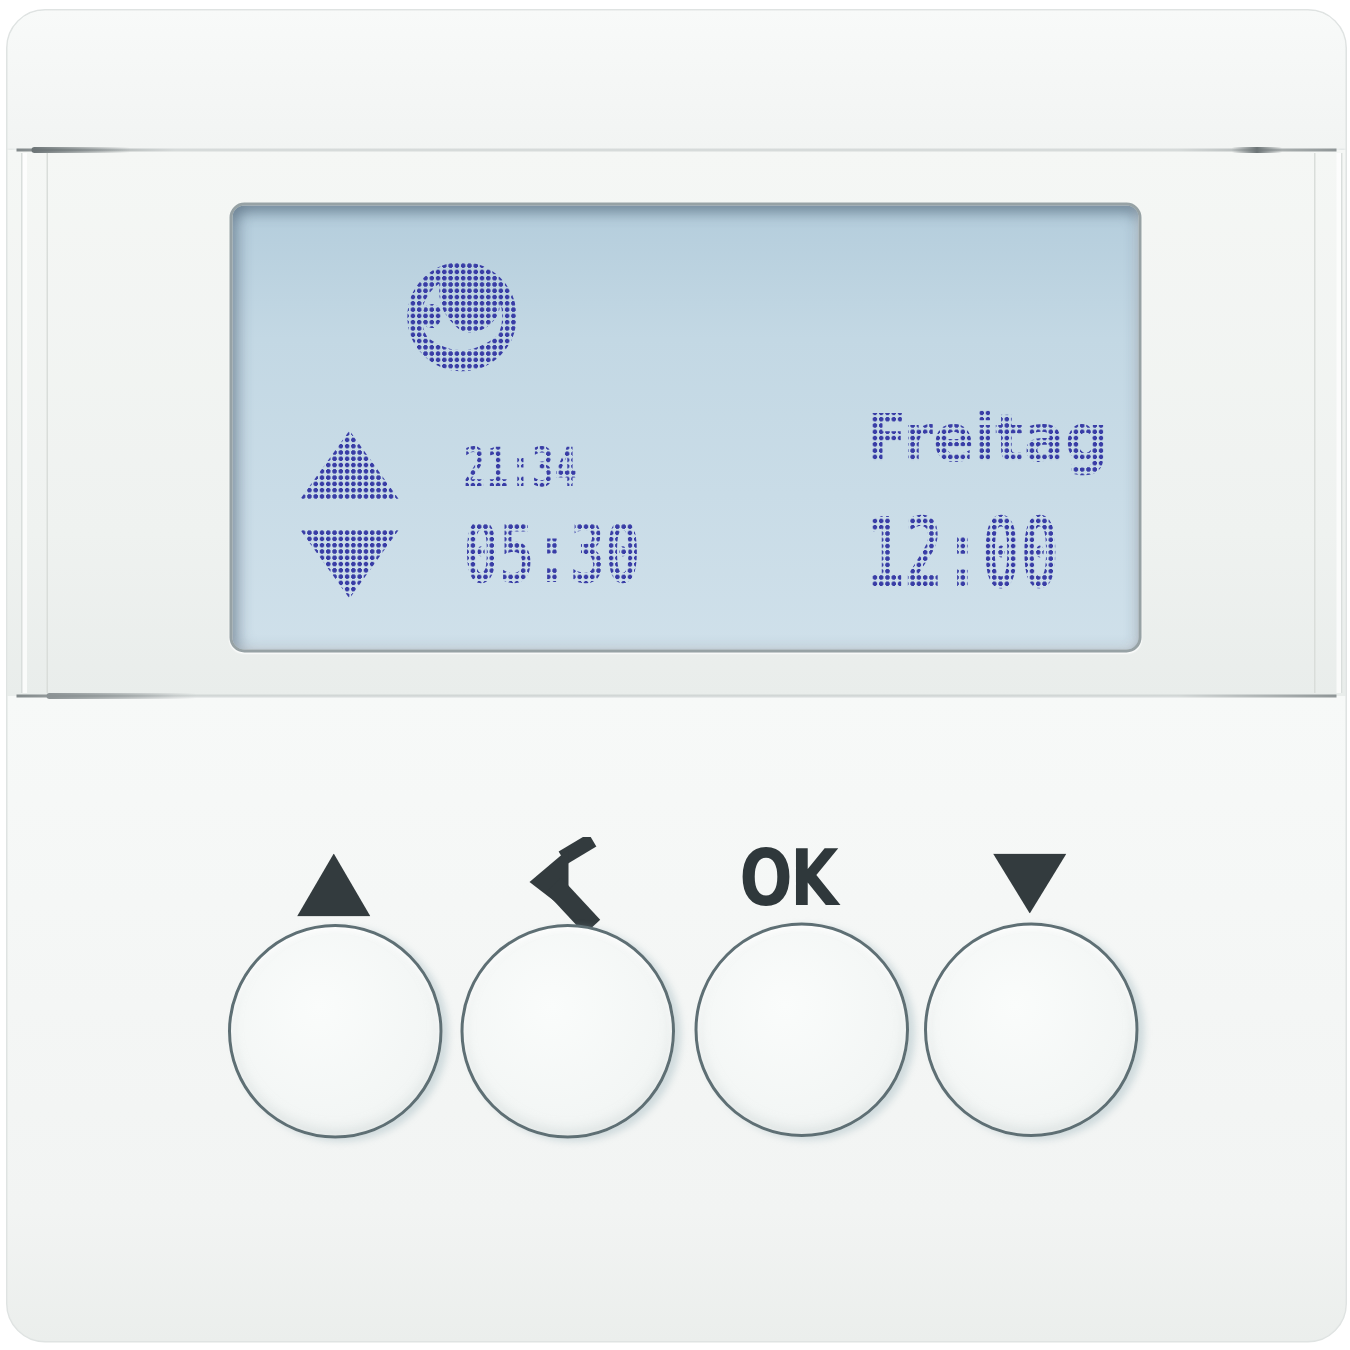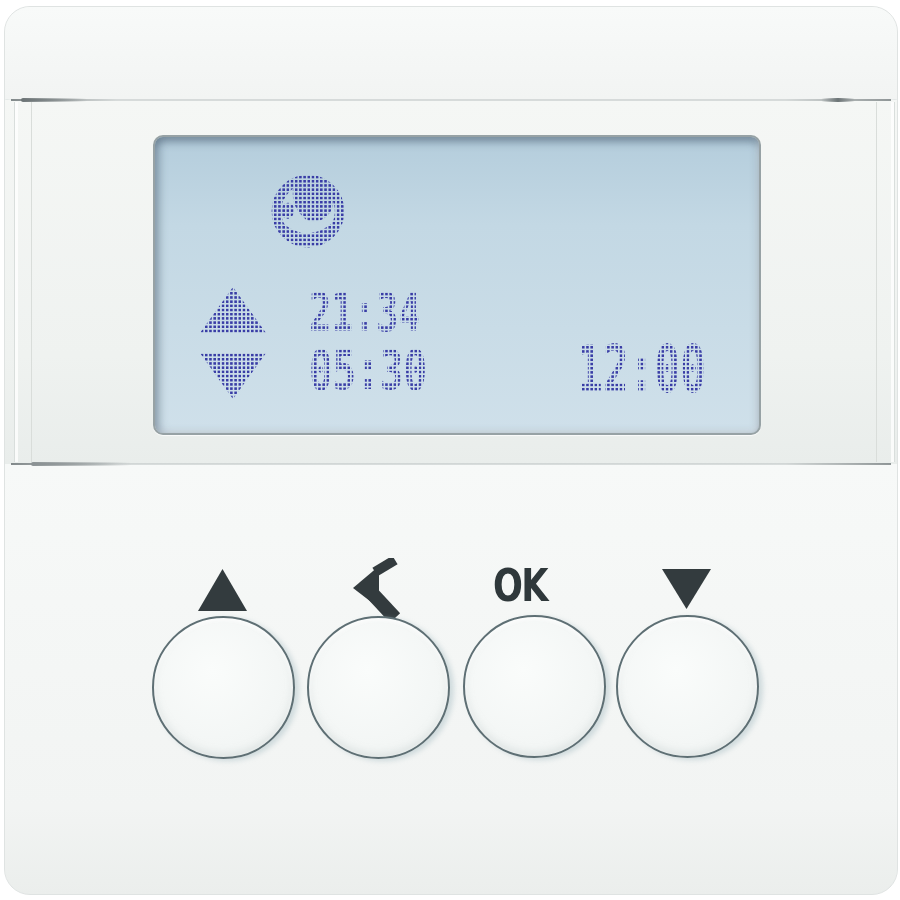--- a/index.html
+++ b/index.html
@@ -54,21 +54,21 @@
               clip-path:polygon(0 0,100% 0,50% 100%);}
   .globe{left:114px;top:38px;width:78px;height:74px;}
 
   
   .lbl{position:absolute;color:#333b3e;}
   .tri-up{left:193px;top:562px;width:49px;height:42px;background:#333b3e;
           clip-path:polygon(50% 0,100% 100%,0 100%);}
   .tri-dn{left:657px;top:562px;width:49px;height:40px;background:#333b3e;
           clip-path:polygon(0 0,100% 0,50% 100%);}
   .back{left:346px;top:551px;width:50px;height:64px;}
-  .ok{left:488px;top:551px;width:80px;height:56px;font-weight:900;font-size:44px;line-height:56px;
+  .ok{left:488px;top:551px;width:80px;height:56px;font-weight:900;font-size:52px;line-height:56px;
       letter-spacing:-2px;color:#2f383b;}
   .ok .scale{display:inline-block;transform:scaleX(.80);transform-origin:0 0;}
 
   
   .key{position:absolute;width:139px;height:139px;border-radius:50%;
        border:2px solid #5e6f74;background:radial-gradient(circle at 42% 38%,#fafcfb,#f3f6f5 65%,#eef2f1);
        box-shadow:4px 2px 5px rgba(150,175,185,.38), inset 0 2px 4px rgba(255,255,255,.9),
                   inset 0 -4px 7px rgba(205,214,214,.5);
        cursor:pointer;}
   .key.k1{left:147px;top:609px;} .key.k2{left:302px;top:609px;}
@@ -101,27 +101,30 @@
           <circle cx="18" cy="16.6" r="14.6" fill="none" stroke="#393da6" stroke-width="4.4"></circle>
           <path fill="#393da6" d="M11 5 Q16 2.5 21 3.5 Q28 5 29.5 11 Q30.5 16 26 19.5 Q20 23.5 16 19.5 Q11.5 15.5 11 10 Z"></path>
           <path fill="#393da6" d="M6.5 13.5 Q9.5 11.5 11.5 14.5 Q12.5 18 9.5 20 Q6 20.5 5.5 17 Z"></path>
           <path fill="#393da6" d="M5 21 Q18 33 31 20.5 Q28 29.5 18 30.5 Q8.5 30 5 21 Z"></path>
         </svg>
       </div>
 
       <div class="tri-up-lcd dotmask"></div>
       <div class="tri-dn-lcd dotmask"></div>
 
-      <div class="dotmask" style="left:154px;top:155px;width:120px;height:42px;font-size:53px;line-height:42px;">
+      <div class="dotmask" style="left:154px;top:155px;width:120px;height:42px;font-size:36px;line-height:42px;">
         <span class="lcd-num scale70">21:34</span>
       </div>
       <div class="dotmask" style="left:154px;top:212px;width:120px;height:42px;font-size:56px;line-height:42px;">
         <span class="lcd-num scale70">05:30</span>
       </div>
 
+      <div class="dotmask" style="left:422px;top:132px;width:170px;height:52px;font-size:44px;line-height:48px;">
+        <span class="lcd-txt scale92">Freitag</span>
+      </div>
       <div class="dotmask" style="left:422px;top:204px;width:170px;height:60px;font-size:65px;line-height:58px;">
         <span class="lcd-num scale66">12:00</span>
       </div>
     </div>
 
     <div class="lbl tri-up"></div>
     <div class="lbl back">
       <svg width="50" height="64" viewBox="0 0 50 64">
         <path d="M24 14 L44 2" stroke="#333b3e" stroke-width="10" fill="none"></path>
         <path d="M2 30 L28 8 L28 50 Z" fill="#333b3e"></path>

